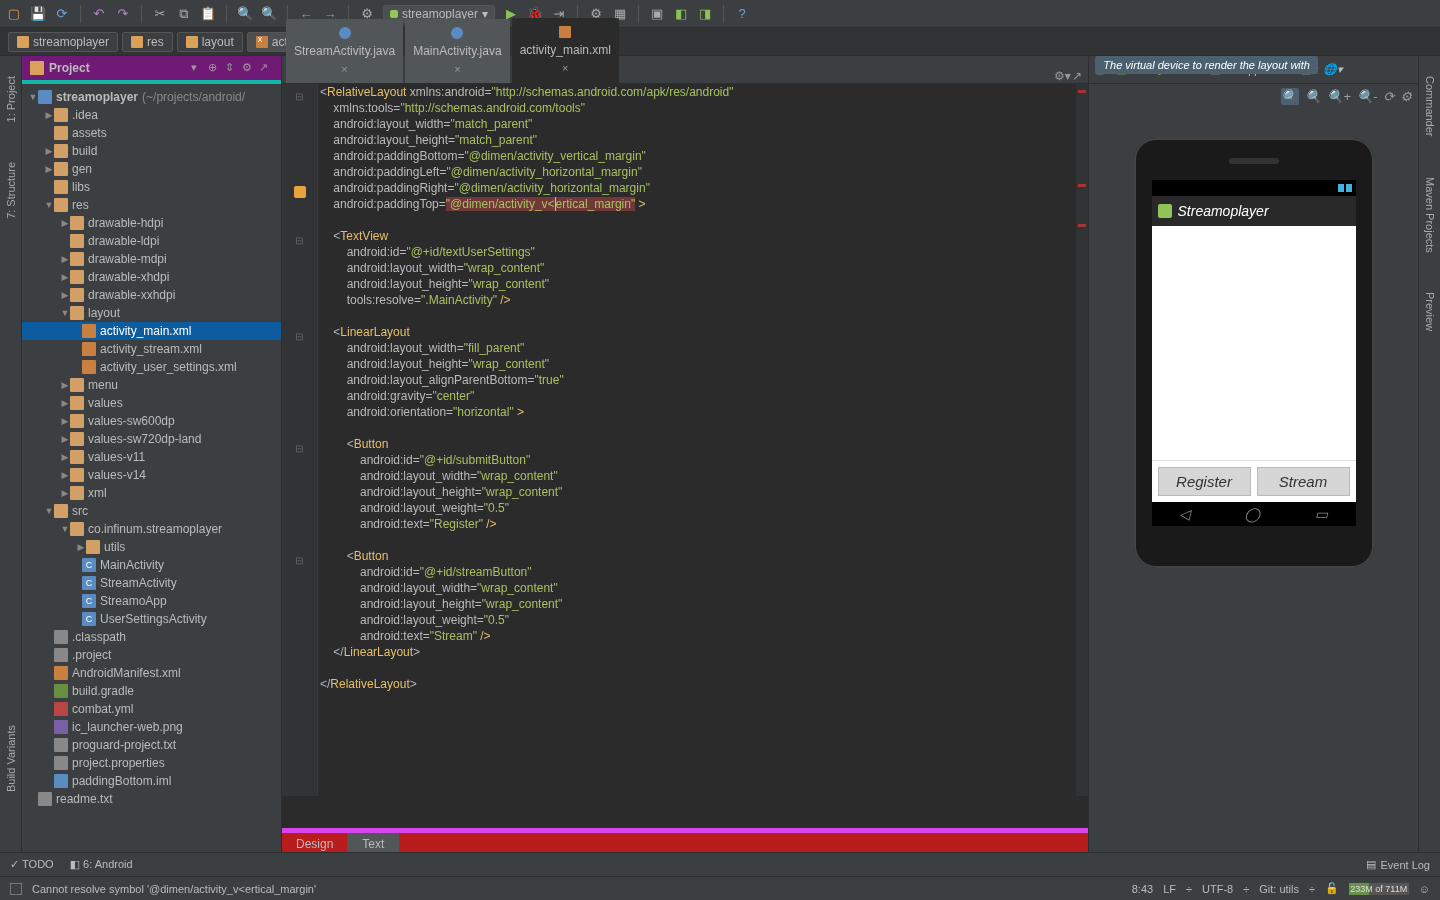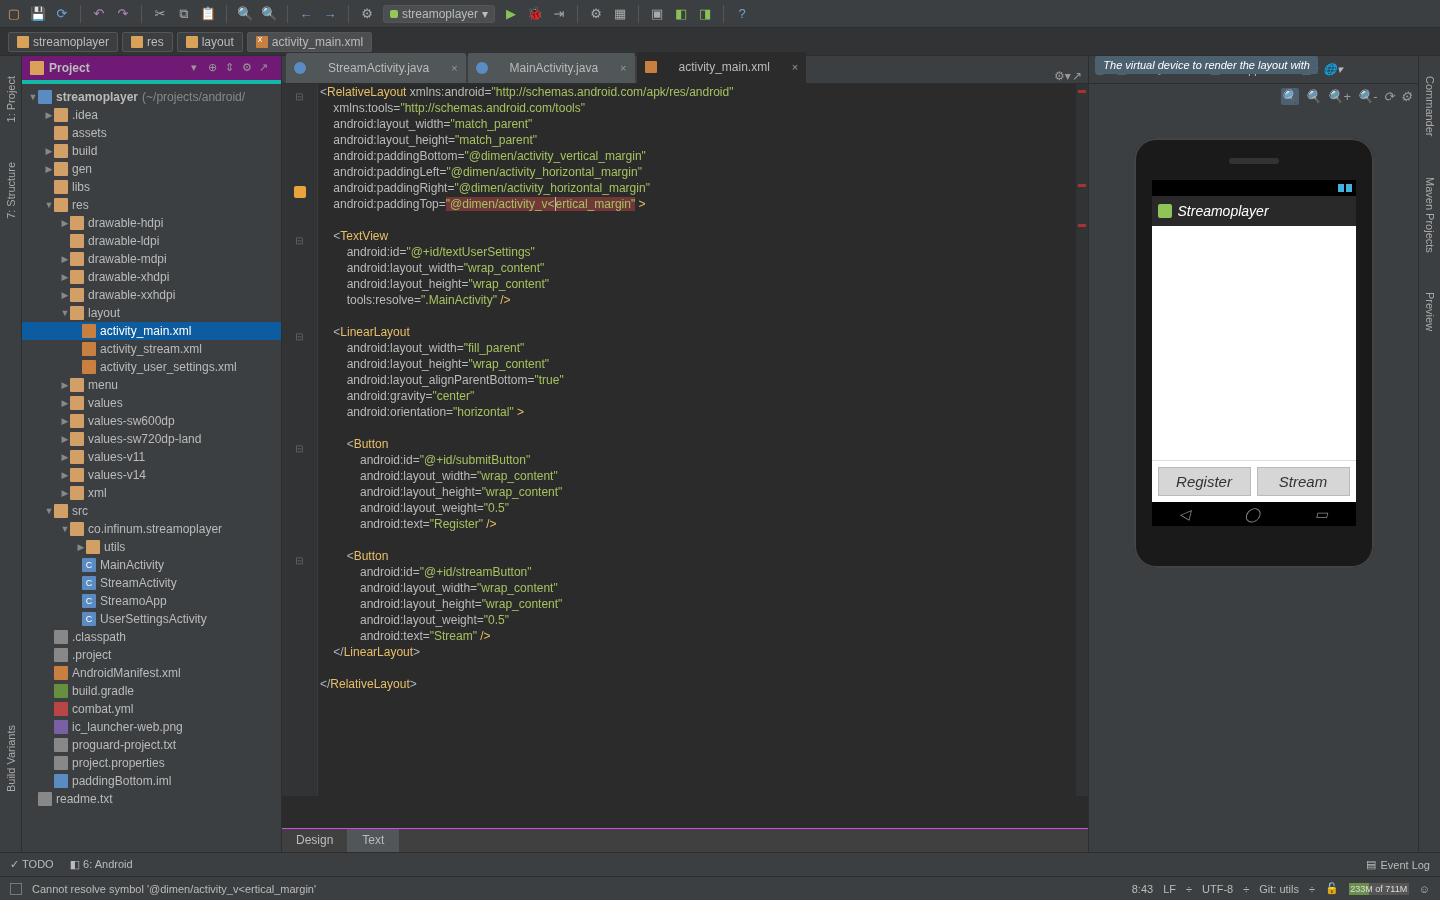--- a/index.html
+++ b/index.html
@@ -50,21 +50,21 @@
 .ico.java { background: #5a8bc2; color: #fff; }
 .ico.file { background: #888; }
 .ico.grad { background: #668f3f; }
 .ico.yml { background: #b94646; }
 .ico.png { background: #7a5fa5; }
 .dim { color: #888; margin-left: 4px; }
 
 
 .editor { flex: 1; display: flex; flex-direction: column; background: #2b2b2b; min-width: 0; position: relative; }
 .tabs { height: 28px; background: #3c3f41; display: flex; align-items: flex-end; border-bottom: 1px solid #2b2d2e; padding-left: 4px; gap: 2px; }
-.tab { display: flex; align-items: center; gap: 22px; padding: 8px 8px; background: #515658; border-top-left-radius: 2px; border-top-right-radius: 2px; cursor: pointer; }
+.tab { display: flex; align-items: center; gap: 5px; padding: 8px 8px; background: #515658; border-top-left-radius: 2px; border-top-right-radius: 2px; cursor: pointer; flex-direction: column; }
 .tab.active { background: #2b2b2b; border-bottom: 2px solid #2b2b2b; margin-bottom: -1px; }
 .tab .tico { width: 12px; height: 12px; border-radius: 6px; }
 .tab .tico.j { background: #5a8bc2; }
 .tab .tico.x { background: #c97f3f; border-radius: 1px; }
 .tab .cx { color: #999; font-size: 11px; cursor: pointer; }
 .tabs .sp { flex: 1; }
 .tabs .mini { width: 16px; color: #999; cursor: pointer; }
 
 .code-wrap { flex: 1; display: flex; min-height: 0; }
 .gutter { width: 36px; background: #313335; position: relative; border-right: 1px solid #393c3e; }
@@ -73,21 +73,21 @@
 .fold { color: #666; font-size: 10px; }
 .code { flex: 1; position: relative; overflow: hidden; background: #2b2b2b; font-family: "Menlo","Consolas",monospace; font-size: 12px; line-height: 16px; white-space: pre; color: #a9b7c6; padding-left: 2px; }
 .code .kw { color: #e8bf6a; }
 .code .attr { color: #bababa; }
 .code .str { color: #a5c261; }
 .code .err { color: #a5c261; background: #723838; }
 .code .caret { border-left: 1px solid #bbb; }
 .overview { width: 12px; background: #313335; position: relative; }
 .ov-mark { position: absolute; left: 2px; width: 8px; height: 3px; }
 
-.bottom-tabs { height: 24px; background: #404040; display: flex; border-top: 1px solid #d946ef; margin-top: 32px; }
+.bottom-tabs { height: 24px; background: #b91c1c; display: flex; border-top: 5px solid #d946ef; margin-top: 32px; }
 .btab { padding: 4px 14px; cursor: pointer; border-right: 1px solid #555; }
 .btab.active { background: #515658; }
 
 
 .preview { width: 330px; background: #3c3f41; display: flex; flex-direction: column; border-left: 1px solid #2b2d2e; position: relative; font-style: italic; }
 .pv-top { height: 28px; background: #3c3f41; display: flex; align-items: center; padding: 0 6px; gap: 6px; border-bottom: 1px solid #2b2d2e; }
 .pv-top .ctl { font-size: 11px; color: #bbb; cursor: pointer; }
 .pv-top .droid { color: #8fc558; }
 .pv-top2 { height: 24px; display: flex; justify-content: flex-end; align-items: center; padding: 0 6px; gap: 6px; font-size: 13px; color: #999; }
 .pv-top2 .zoom.sel { background: #4c5f73; border-radius: 2px; padding: 1px; }

